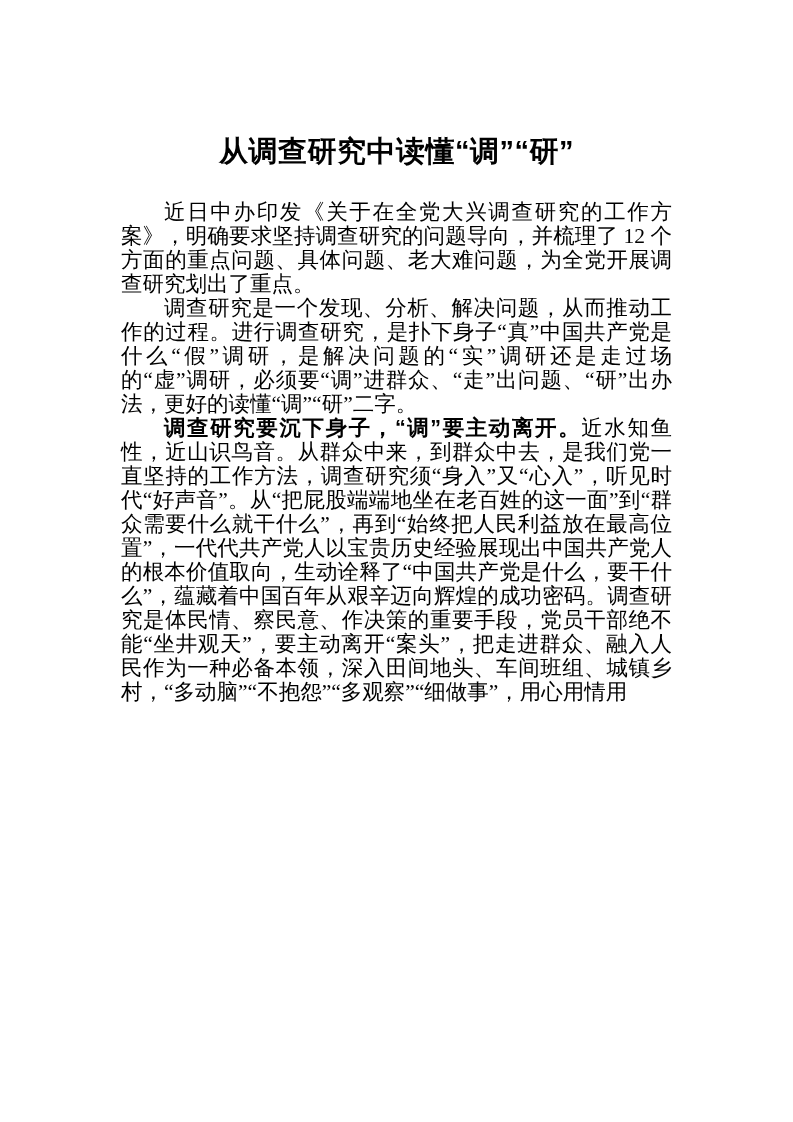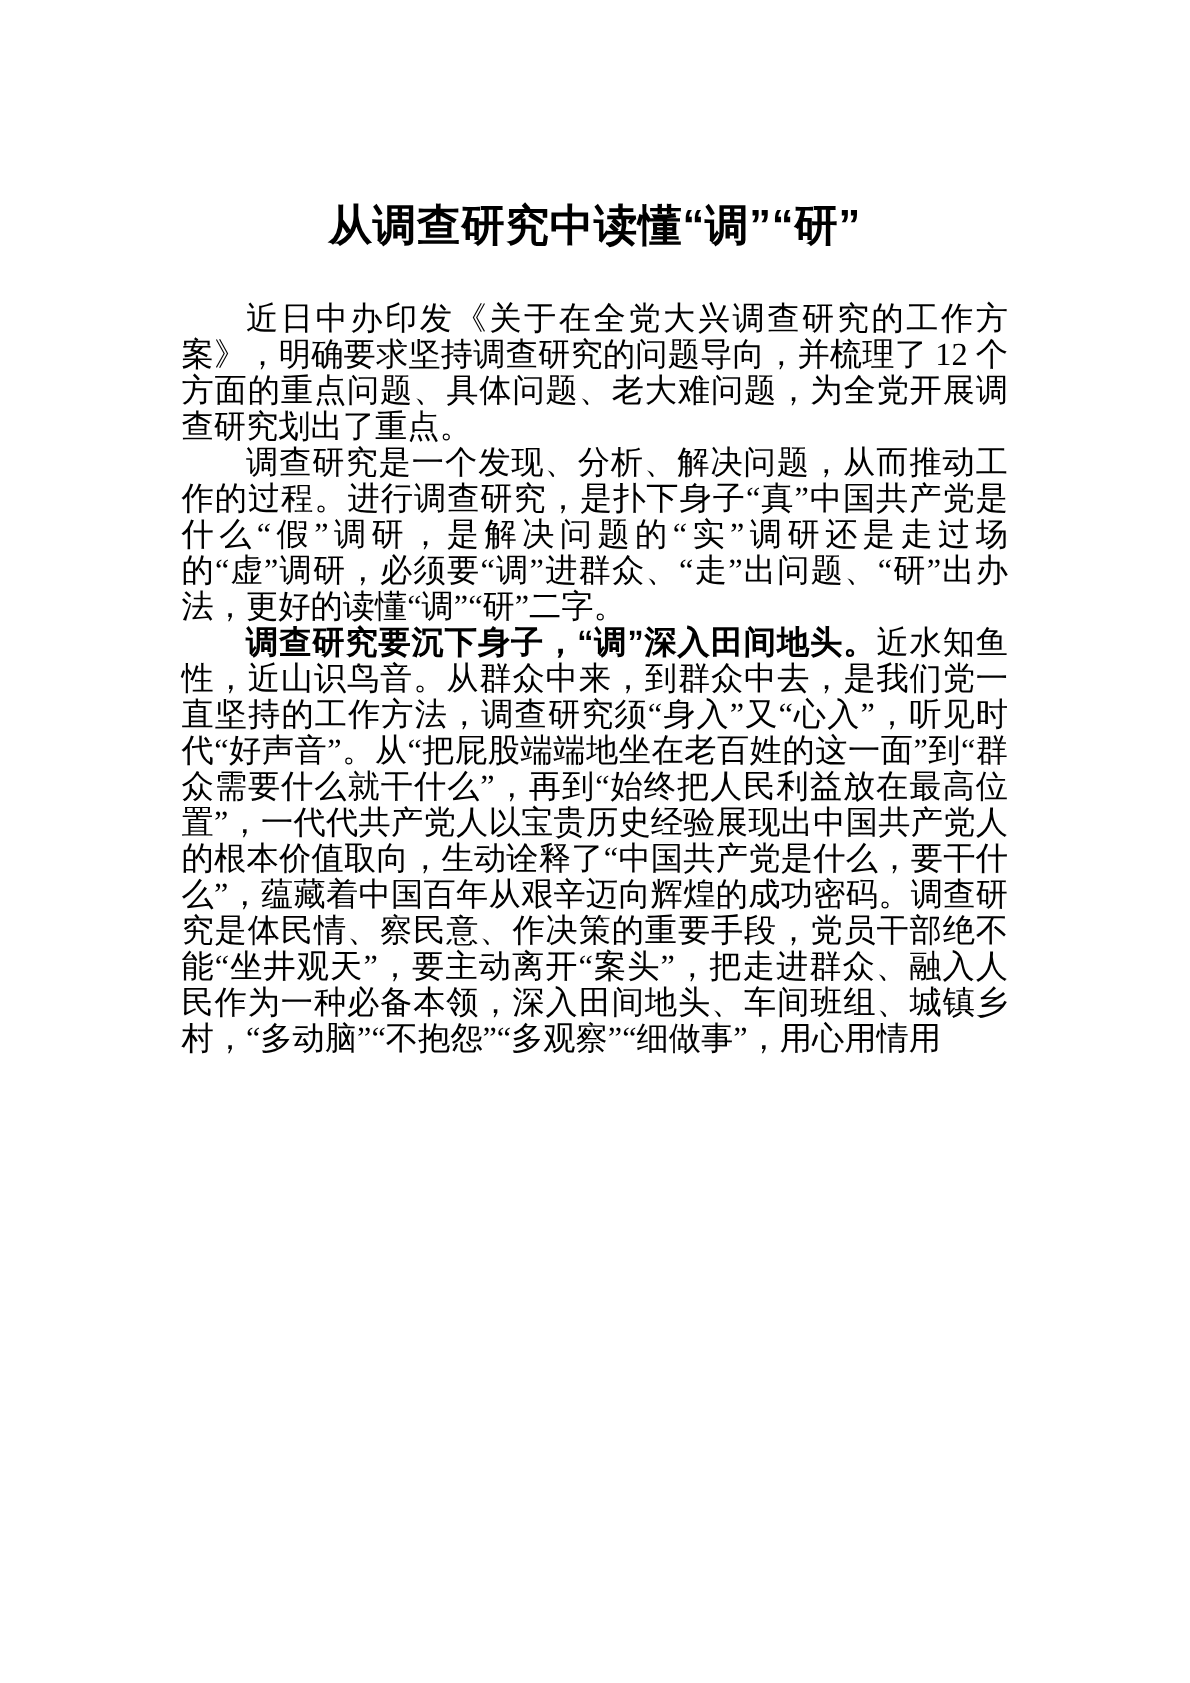--- a/index.html
+++ b/index.html
@@ -50,15 +50,15 @@
 <body>
 
 <div class="page">
   <h1 class="doc-title">从调查研究中读懂“调”“研”</h1>
 
   <div class="doc-body">
     <p class="para"><span class="lead"></span><span class="ptext">近日中办印发《关于在全党大兴调查研究的工作方案》，明确要求坚持调查研究的问题导向，并梳理了 12 个方面的重点问题、具体问题、老大难问题，为全党开展调查研究划出了重点。</span></p>
 
     <p class="para"><span class="lead"></span><span class="ptext">调查研究是一个发现、分析、解决问题，从而推动工作的过程。进行调查研究，是扑下身子“真”中国共产党是什么“假”调研，是解决问题的“实”调研还是走过场的“虚”调研，必须要“调”进群众、“走”出问题、“研”出办法，更好的读懂“调”“研”二字。</span></p>
 
-    <p class="para"><span class="lead">调查研究要沉下身子，“调”深入田间地头。</span><span class="ptext">近水知鱼性，近山识鸟音。从群众中来，到群众中去，是我们党一直坚持的工作方法，调查研究须“身入”又“心入”，听见时代“好声音”。从“把屁股端端地坐在老百姓的这一面”到“群众需要什么就干什么”，再到“始终把人民利益放在最高位置”，一代代共产党人以宝贵历史经验展现出中国共产党人的根本价值取向，生动诠释了“中国共产党是什么，要干什么”，蕴藏着中国百年从艰辛迈向辉煌的成功密码。调查研究是体民情、察民意、作决策的重要手段，党员干部绝不能“坐井观天”，要主动离开“案头”，把走进群众、融入人民作为一种必备本领，深入田间地头、车间班组、城镇乡村，“多动脑”“不抱怨”“多观察”“细做事”，用心用情用</span></p>
+    <p class="para"><span class="lead">调查研究要沉下身子，“调”要主动离开。</span><span class="ptext">近水知鱼性，近山识鸟音。从群众中来，到群众中去，是我们党一直坚持的工作方法，调查研究须“身入”又“心入”，听见时代“好声音”。从“把屁股端端地坐在老百姓的这一面”到“群众需要什么就干什么”，再到“始终把人民利益放在最高位置”，一代代共产党人以宝贵历史经验展现出中国共产党人的根本价值取向，生动诠释了“中国共产党是什么，要干什么”，蕴藏着中国百年从艰辛迈向辉煌的成功密码。调查研究是体民情、察民意、作决策的重要手段，党员干部绝不能“坐井观天”，要主动离开“案头”，把走进群众、融入人民作为一种必备本领，深入田间地头、车间班组、城镇乡村，“多动脑”“不抱怨”“多观察”“细做事”，用心用情用</span></p>
   </div>
 </div>
 
 </body></html>

